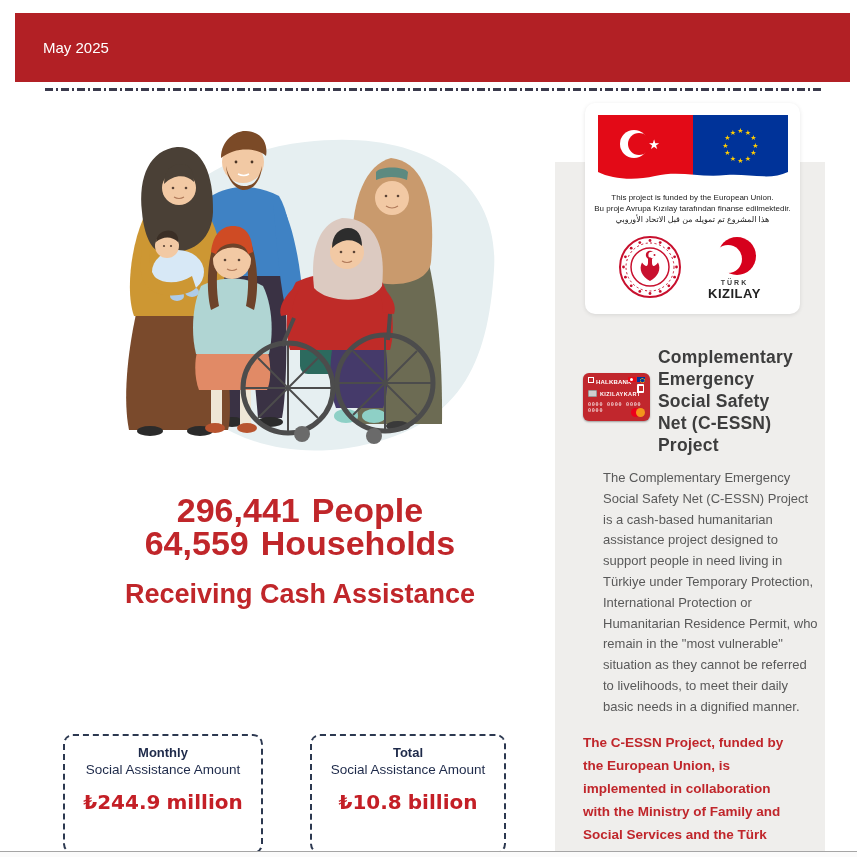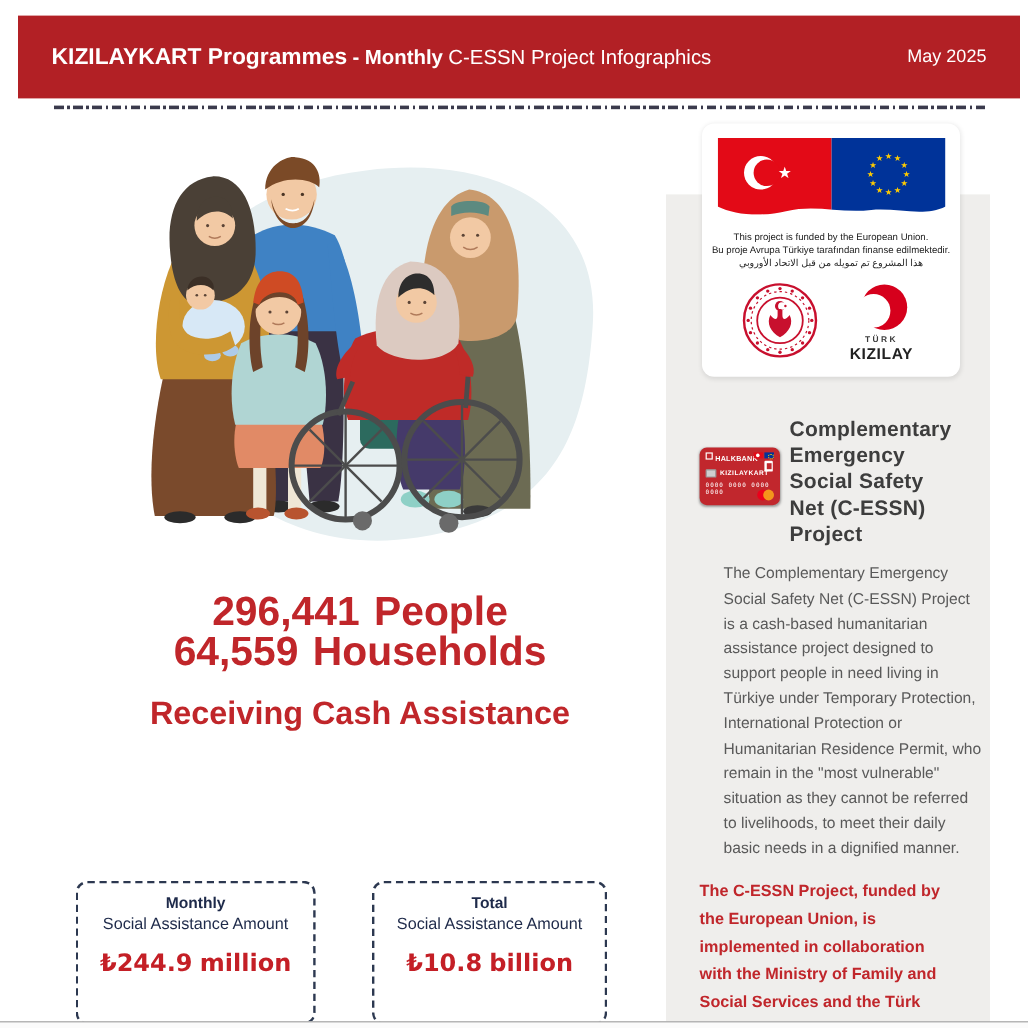--- a/index.html
+++ b/index.html
@@ -84,26 +84,20 @@
   
   .page-bottom{position:absolute;left:0;top:851px;width:857px;height:6px;background:#fbfbfb;
                border-top:1.5px solid #a5a5a5;z-index:9;}
 </style>
 </head>
 <body>
 
 <div class="page">
 
   <div class="header">
-    <div class="header-title">
-      <span class="ht-big">KIZILAYKART Programmes</span>
-      <span class="ht-bold">-</span>
-      <span class="ht-bold">Monthly</span>
-      <span class="ht-reg">C-ESSN Project Infographics</span>
-    </div>
     <div class="header-date">May 2025</div>
   </div>
   <div class="sep"></div>
 
   <svg class="illustration" viewBox="0 0 440 380" aria-hidden="true">
     <path d="M55,215 C35,140 110,55 225,42 C340,28 420,78 414,170 C408,262 382,330 268,348 C155,365 78,295 55,215 Z" fill="#e6eff1"></path>
 
     <g>
       <path d="M300,142 C289,162 280,240 277,324 L362,324 C363,240 353,160 341,142 Z" fill="#6c6b53"></path>
       <path d="M311,58 C282,66 268,108 273,170 C290,190 348,190 351,162 C356,105 346,62 311,58 Z" fill="#c99a6d"></path>
@@ -260,21 +254,21 @@
             <text x="129.5" y="25">★</text>
             <text x="135" y="19.5">★</text>
           <text x="142.5" y="17.5">★</text>
             <text x="150" y="19.5">★</text>
             <text x="155.5" y="25">★</text>
         </g>
       </g>
     </svg>
     <div class="funding-text">
       <div>This project is funded by the European Union.</div>
-      <div>Bu proje Avrupa Türkiye tarafından finanse edilmektedir.</div>
+      <div>Bu proje Avrupa Kızılay tarafından finanse edilmektedir.</div>
       <div dir="rtl">هذا المشروع تم تمويله من قبل الاتحاد الأوروبي</div>
     </div>
     <div class="logos-row">
       <svg width="64" height="64" viewBox="0 0 64 64" aria-hidden="true">
         <circle cx="32" cy="32" r="30" fill="#fff" stroke="#c8102e" stroke-width="2"></circle>
         <g fill="#c8102e">
           <circle cx="32" cy="5.5" r="1.4"></circle>
             <circle cx="42.2" cy="7.6" r="1.4"></circle>
             <circle cx="50.8" cy="13.2" r="1.4"></circle>
           <circle cx="56.6" cy="21.8" r="1.4"></circle>

